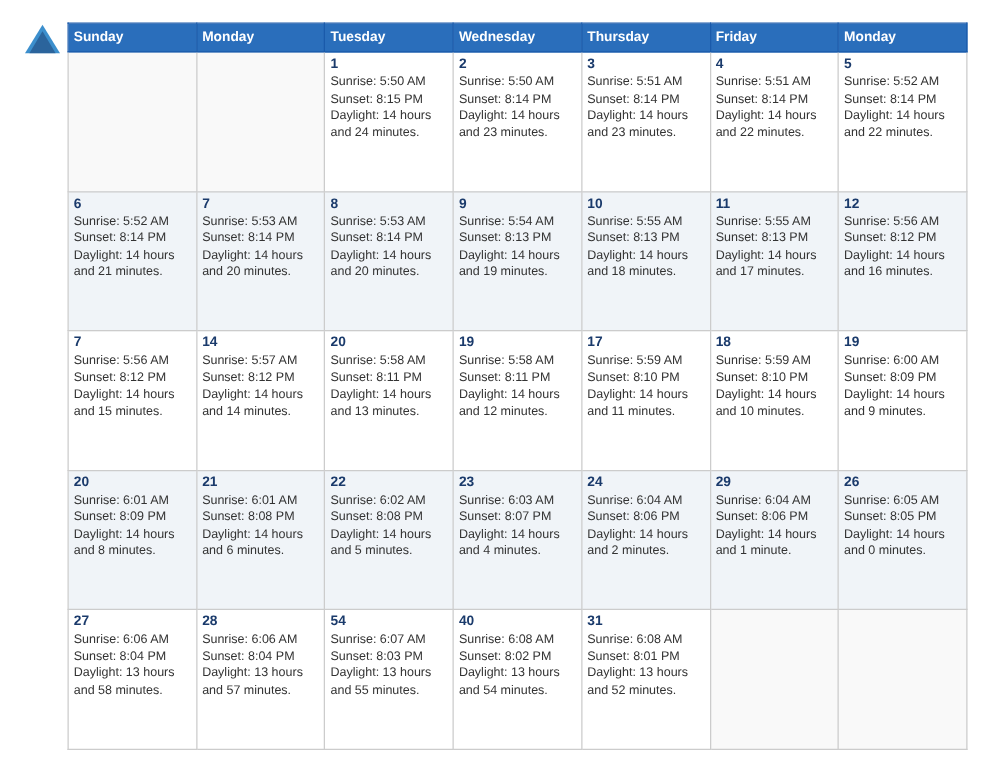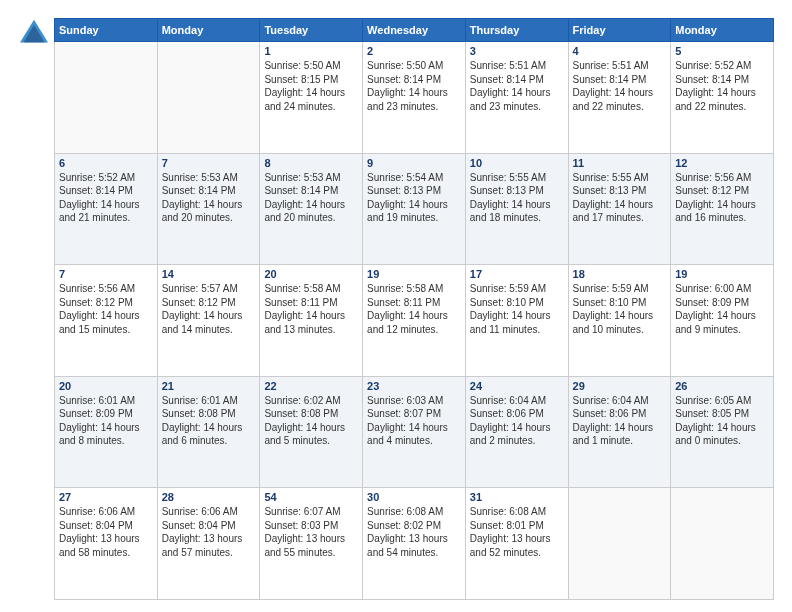--- a/index.html
+++ b/index.html
@@ -244,21 +244,21 @@
           </td>
           <td>
             <span class="day-num">28</span>
             <div class="cell-text">Sunrise: 6:06 AM<br>Sunset: 8:04 PM<br>Daylight: 13 hours<br>and 57 minutes.</div>
           </td>
           <td>
             <span class="day-num">54</span>
             <div class="cell-text">Sunrise: 6:07 AM<br>Sunset: 8:03 PM<br>Daylight: 13 hours<br>and 55 minutes.</div>
           </td>
           <td>
-            <span class="day-num">30</span>
+            <span class="day-num">40</span>
             <div class="cell-text">Sunrise: 6:08 AM<br>Sunset: 8:02 PM<br>Daylight: 13 hours<br>and 54 minutes.</div>
           </td>
           <td>
             <span class="day-num">31</span>
             <div class="cell-text">Sunrise: 6:08 AM<br>Sunset: 8:01 PM<br>Daylight: 13 hours<br>and 52 minutes.</div>
           </td>
           <td class="empty-cell"></td>
           <td class="empty-cell"></td>
         </tr>
       </tbody>

